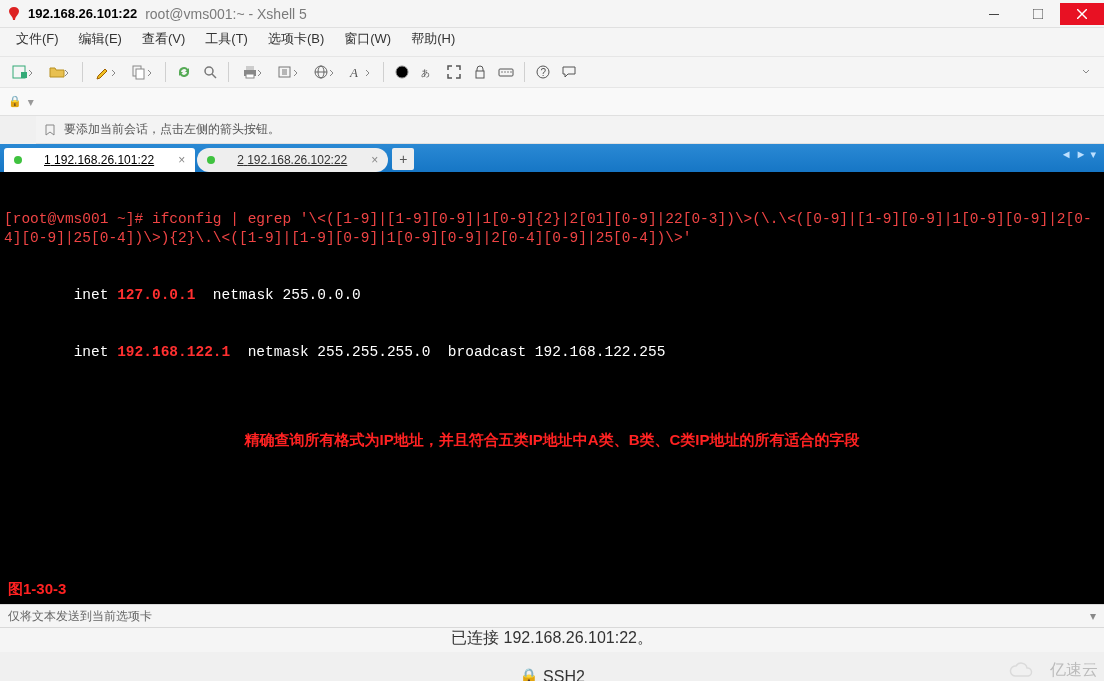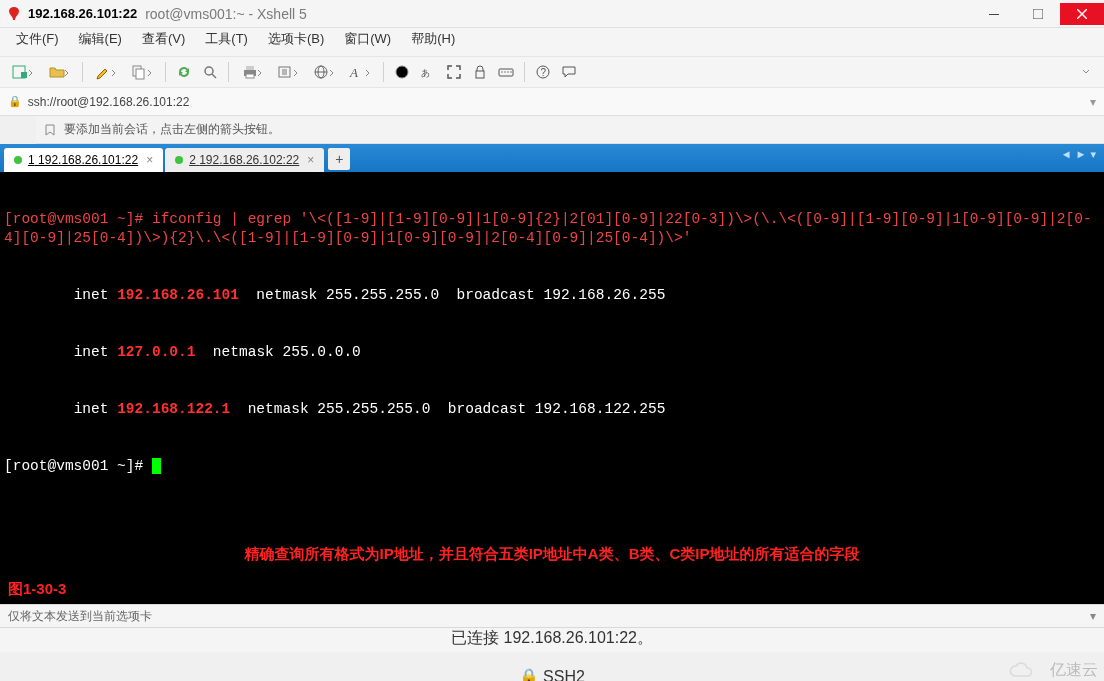--- a/index.html
+++ b/index.html
@@ -17,25 +17,25 @@
   .tbtn { width: 24px; height: 24px; display: flex; align-items: center; justify-content: center; color: #555; border-radius: 3px; }
   .tbtn.drop { width: 34px; }
   .sep { width: 1px; height: 20px; background: #d0d0d0; margin: 0 4px; }
   .addrbar { height: 28px; display: flex; align-items: center; padding: 0 8px; background: #f9f9f9; border-bottom: 1px solid #e0e0e0; }
   .addrbar .lock { color: #7a7a7a; margin-right: 6px; font-size: 11px; }
   .addrbar .addr { color: #444; flex: 1; }
   .addrdrop { color: #999; }
   .hintbar { height: 28px; display: flex; align-items: center; padding: 0 8px; background: #f3f3f3; border-bottom: 1px solid #e0e0e0; color: #555; margin-left: 36px; }
   .hintbar .arrow-icon { margin-right: 6px; }
   .tabstrip { height: 28px; background: linear-gradient(#2a89d4,#1676c5); display: flex; align-items: flex-end; padding: 0 4px; position: relative; }
-  .tab { height: 24px; display: flex; align-items: center; padding: 0 10px 0 10px; font-size: 12px; border-top-left-radius: 3px; border-top-right-radius: 3px; margin-right: 2px; position: relative; }
+  .tab { height: 24px; display: flex; align-items: center; padding: 0 10px 0 10px; font-size: 12px; border-top-left-radius: 3px; border-top-right-radius: 3px; margin-right: 2px; position: relative; gap: 16px; }
   .tab .dot { width: 8px; height: 8px; border-radius: 50%; background: #3fc23f; margin-right: 6px; }
   .tab.active { background: #fff; color: #000; }
   .tab.active .label { text-decoration: underline; }
-  .tab.inactive { background: #eee; color: #333; }
+  .tab.inactive { background: #eee; color: #333; border-radius: 12px; }
   .tab.inactive .label { text-decoration: underline; }
   .tab .x { margin-left: 8px; color: #888; font-size: 12px; }
   .tabadd { width: 22px; height: 22px; background: #eee; display:flex; align-items:center; justify-content:center; border-radius:2px; margin-left:2px; margin-bottom:2px; color:#555; font-size:14px;}
   .tabstrip .navarrows { position: absolute; right: 8px; top: 4px; display:flex; gap:4px; color:#bde0ff; font-size:11px;}
   .terminal { background: #000; height: 432px; font-family: Consolas, "Courier New", monospace; font-size: 14.5px; line-height: 19px; color: #fff; padding: 0 0; white-space: pre; overflow: hidden; position: relative; }
   .terminal .line { white-space: pre-wrap; word-break: break-all; padding: 0 4px; }
   .prompt-br { color: #ef4444; }
   .inet-ip { color: #ff3030; font-weight: bold; }
   .cursor { display: inline-block; width: 9px; height: 16px; background: #00ff00; vertical-align: middle; }
   .annot { color: #ff2222; font-weight: bold; font-size: 15px; text-align: center; padding-top: 30px; font-family: "Microsoft YaHei", sans-serif; }
@@ -207,21 +207,20 @@
     </div>
   <div style="margin-left:auto" class="tbtn">
       <svg width="10" height="10">
         <path d="M2 3l3 3 3-3" fill="none" stroke="#888"></path>
       </svg>
     </div>
 </div>
 
 <div class="addrbar">
   <span class="lock">🔒</span>
-  <span class="addr">ssh://root@192.168.26.101:22</span>
   <span class="addrdrop">▾</span>
 </div>
 
 <div class="hintbar">
   <span class="arrow-icon">
       <svg width="14" height="14">
         <path d="M2 2h8v10l-4-3-4 3z" fill="none" stroke="#888"></path>
       </svg>
     </span>
   <span>要添加当前会话，点击左侧的箭头按钮。</span>
@@ -241,24 +240,22 @@
   <div class="tabadd">+</div>
   <div class="navarrows">
     <span>◄</span>
     <span>►</span>
     <span>▾</span>
   </div>
 </div>
 
 <div class="terminal">
   <div class="line"><span class="prompt-br">[root@vms001 ~]# ifconfig | egrep '\&lt;([1-9]|[1-9][0-9]|1[0-9]{2}|2[01][0-9]|22[0-3])\&gt;(\.\&lt;([0-9]|[1-9][0-9]|1[0-9][0-9]|2[0-4][0-9]|25[0-4])\&gt;){2}\.\&lt;([1-9]|[1-9][0-9]|1[0-9][0-9]|2[0-4][0-9]|25[0-4])\&gt;'</span></div>
-  <div class="line"><span>        inet </span><span class="inet-ip">192.168.26.101</span><span>  netmask 255.255.255.0  broadcast 192.168.26.255</span></div>
   <div class="line"><span>        inet </span><span class="inet-ip">127.0.0.1</span><span>  netmask 255.0.0.0</span></div>
   <div class="line"><span>        inet </span><span class="inet-ip">192.168.122.1</span><span>  netmask 255.255.255.0  broadcast 192.168.122.255</span></div>
-  <div class="line"><span>[root@vms001 ~]# </span><span class="cursor"></span></div>
   <div class="annot">精确查询所有格式为IP地址，并且符合五类IP地址中A类、B类、C类IP地址的所有适合的字段</div>
   <div class="figlabel">图1-30-3</div>
 </div>
 
 <div class="sendbar">
   <span>仅将文本发送到当前选项卡</span>
   <span class="drop">▾</span>
 </div>
 
 <div class="statusbar">

